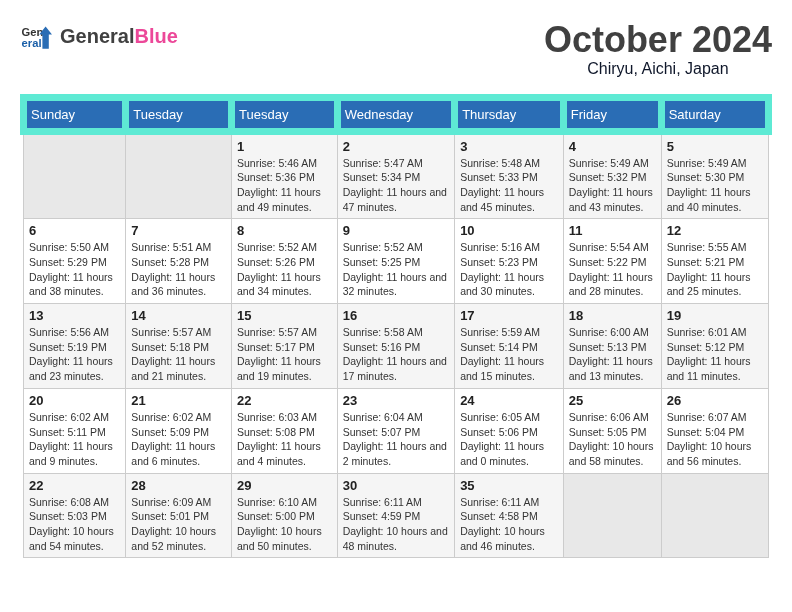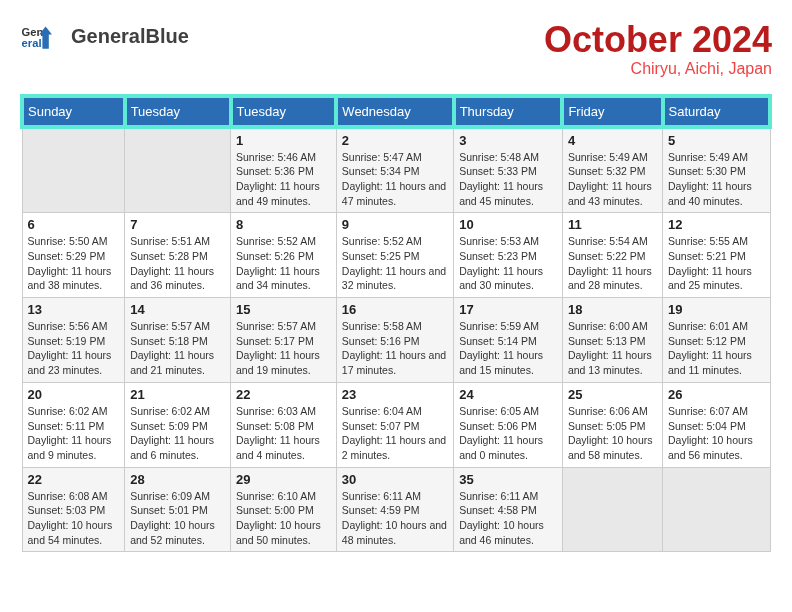--- a/index.html
+++ b/index.html
@@ -12,63 +12,64 @@
     }
     .header {
       display: flex;
       justify-content: space-between;
       align-items: flex-start;
       margin-bottom: 16px;
     }
     .logo {
       display: flex;
       align-items: center;
-      gap: 19px;
+      gap: 8px;
     }
     .logo-text {
       font-size: 20px;
       font-weight: bold;
       color: #333;
       line-height: 1.1;
     }
     .logo-text span {
       color: #404040;
     }
     .logo-icon {
       width: 32px;
       height: 32px;
     }
     .title-block {
       text-align: right;
     }
     .month-title {
       font-size: 36px;
       font-weight: bold;
-      color: #b91c1c;
+      color: #404040;
       line-height: 1.1;
     }
     .location {
       font-size: 16px;
-      color: #ef4444;
+      color: #0f172a;
+      text-align: center;
     }
     table {
       width: 100%;
       border-collapse: collapse;
       font-size: 11px;
     }
     thead tr {
       background-color: #2a6db5;
       color: #fff;
     }
     thead th {
       padding: 6px 4px;
       text-align: left;
       font-size: 13px;
       font-weight: normal;
-      border: 4px solid #5eead4;
+      border: 7px solid #5eead4;
     }
     tbody tr {
       vertical-align: top;
     }
     tbody td {
       border: 1px solid #ccc;
       padding: 4px 5px;
       vertical-align: top;
       min-height: 80px;
       height: 80px;
@@ -100,21 +101,21 @@
 
 <div class="header">
   <div class="logo">
     <svg class="logo-icon" viewBox="0 0 40 40">
       <text x="2" y="20" font-size="14" font-weight="bold" fill="#333">Gen</text>
       <text x="2" y="34" font-size="14" font-weight="bold" fill="#1a5fa8">eral</text>
       <polygon points="32,8 40,18 36,18 36,36 28,36 28,18 24,18" fill="#2a6db5"></polygon>
     </svg>
     <div>
       <div class="logo-text">
-        <span>General</span><span style="color:#404040">Blue</span>
+        <span>General</span><span style="color:#ec4899">Blue</span>
       </div>
     </div>
   </div>
   <div class="title-block">
     <div class="month-title">October 2024</div>
     <div class="location">Chiryu, Aichi, Japan</div>
   </div>
 </div>
 
 <table>
@@ -184,21 +185,21 @@
 Daylight: 11 hours and 34 minutes.</div>
         </td>
         <td>
           <span class="day-number">9</span>
           <div class="day-info" style="white-space: pre-line;">Sunrise: 5:52 AM
 Sunset: 5:25 PM
 Daylight: 11 hours and 32 minutes.</div>
         </td>
         <td>
           <span class="day-number">10</span>
-          <div class="day-info" style="white-space: pre-line;">Sunrise: 5:53 AM
+          <div class="day-info" style="white-space: pre-line;">Sunrise: 5:16 AM
 Sunset: 5:23 PM
 Daylight: 11 hours and 30 minutes.</div>
         </td>
         <td>
           <span class="day-number">11</span>
           <div class="day-info" style="white-space: pre-line;">Sunrise: 5:54 AM
 Sunset: 5:22 PM
 Daylight: 11 hours and 28 minutes.</div>
         </td>
         <td>

